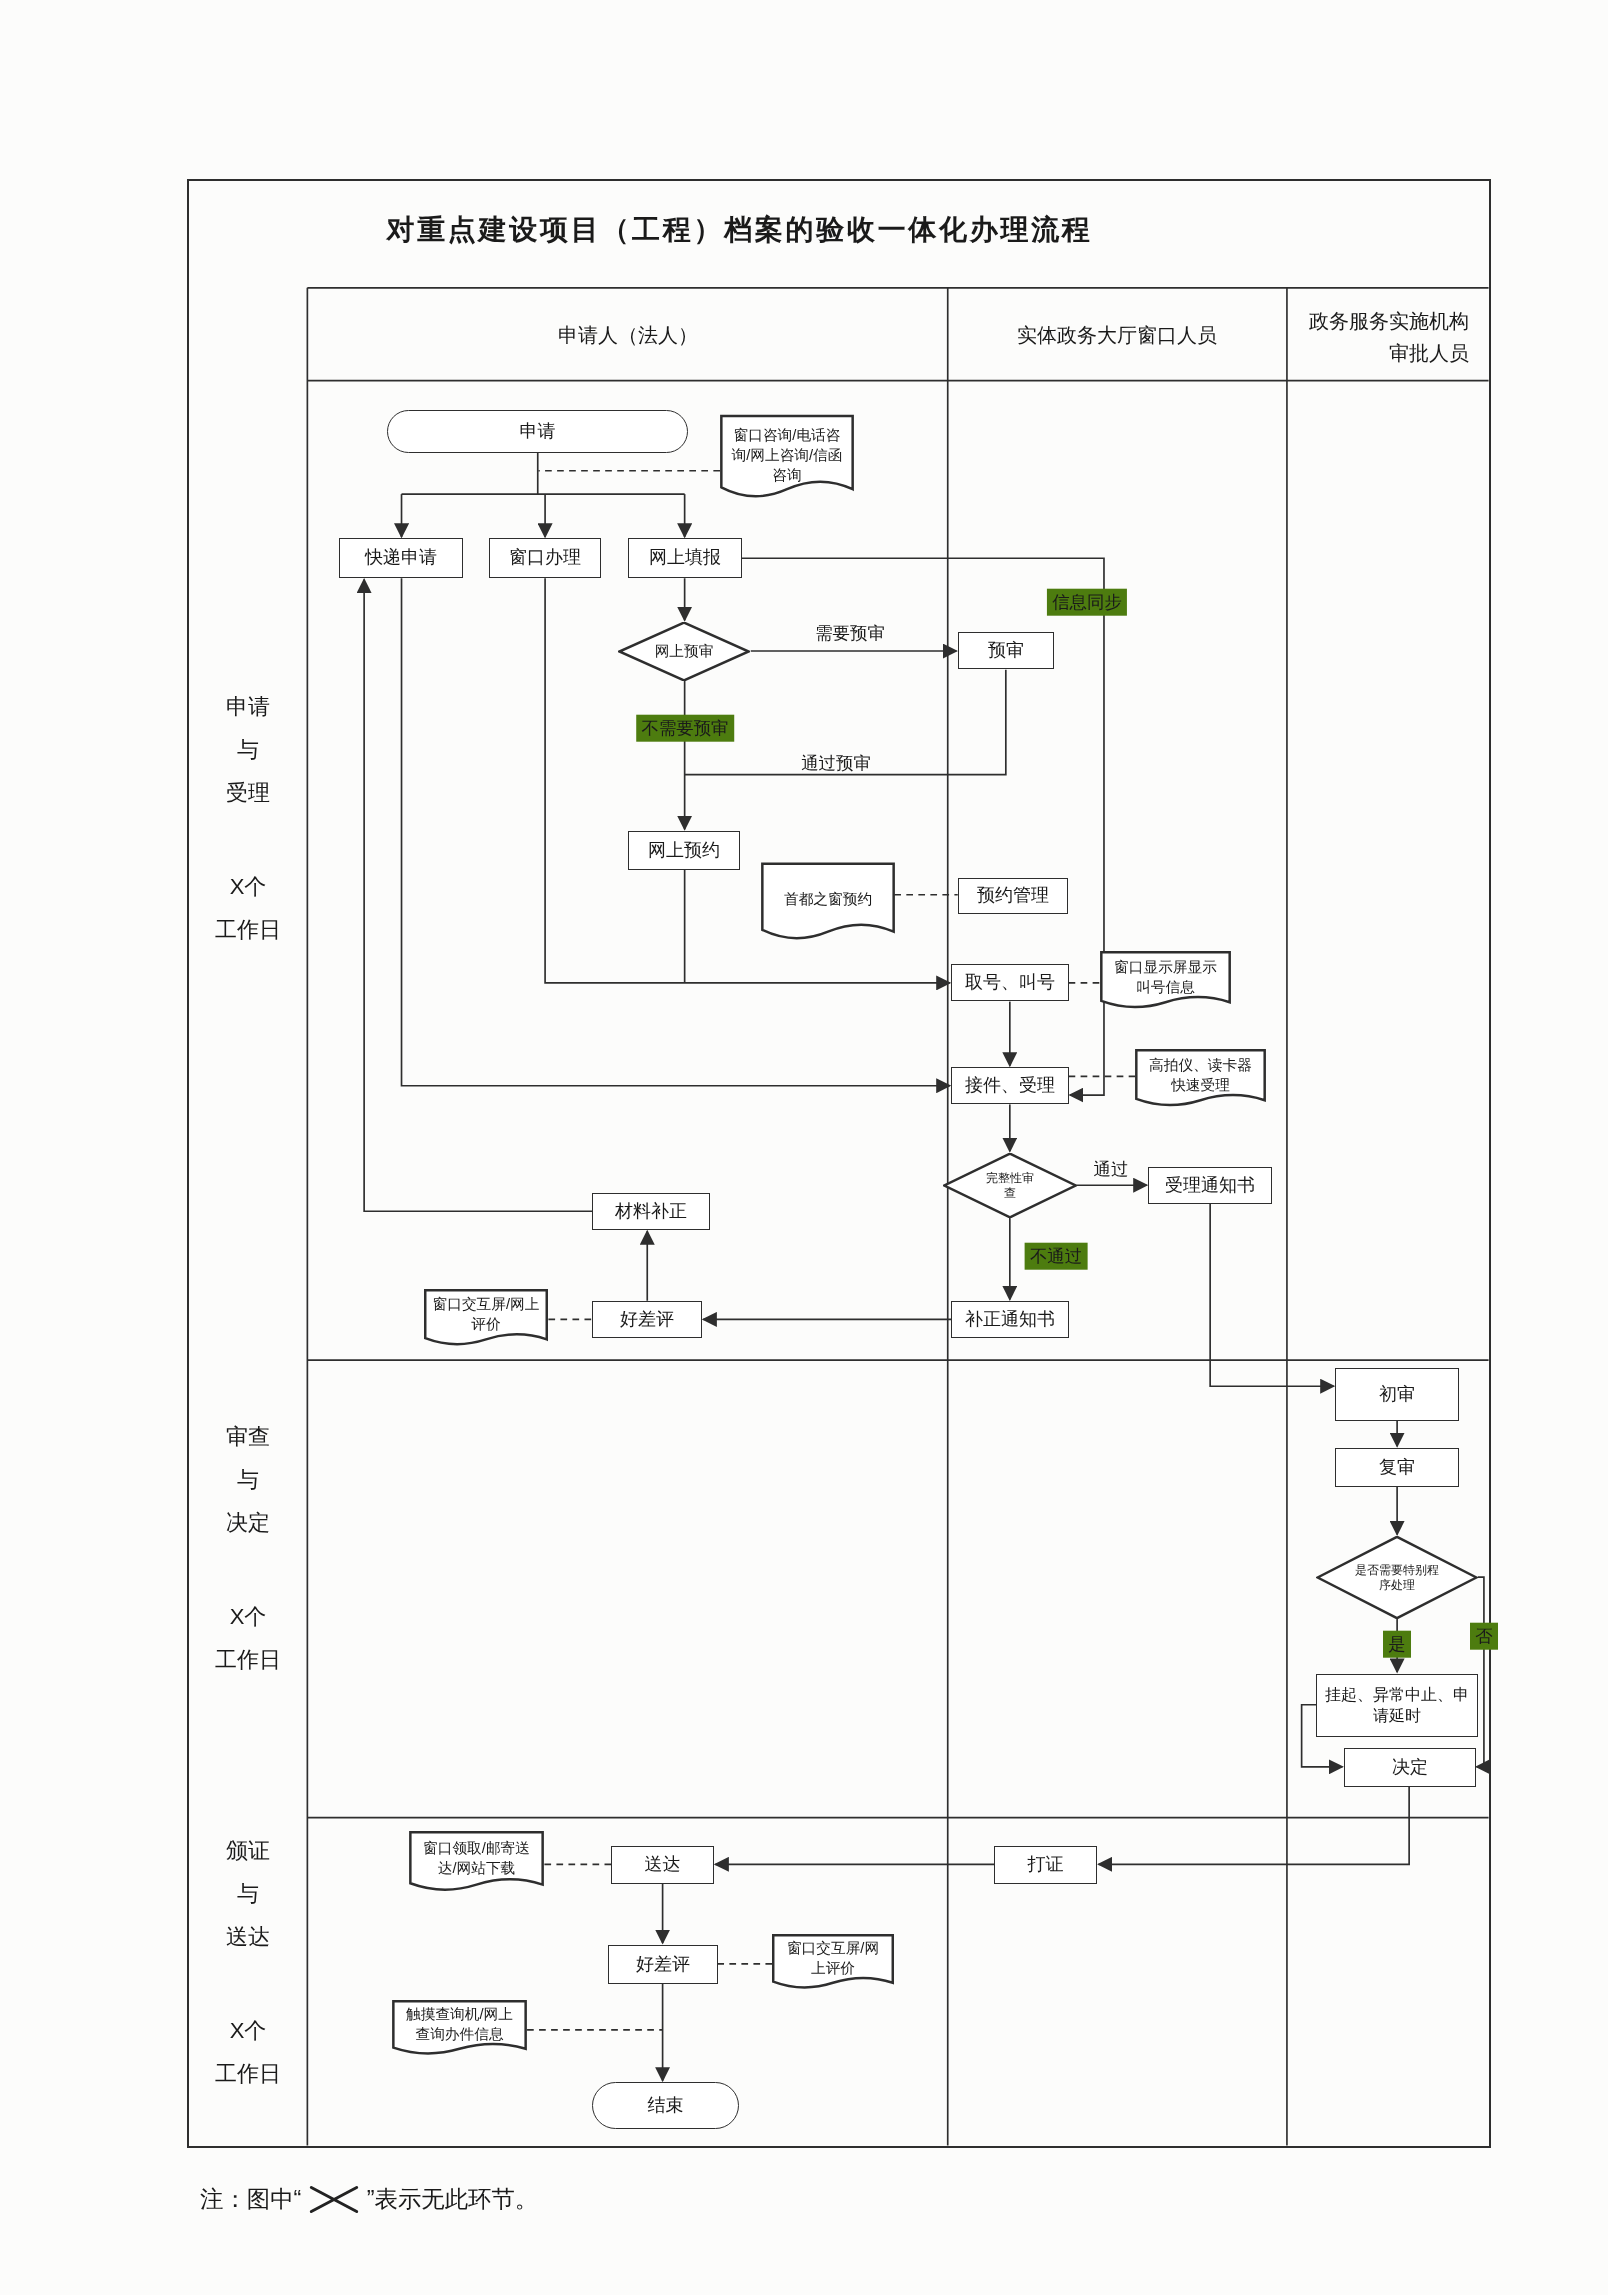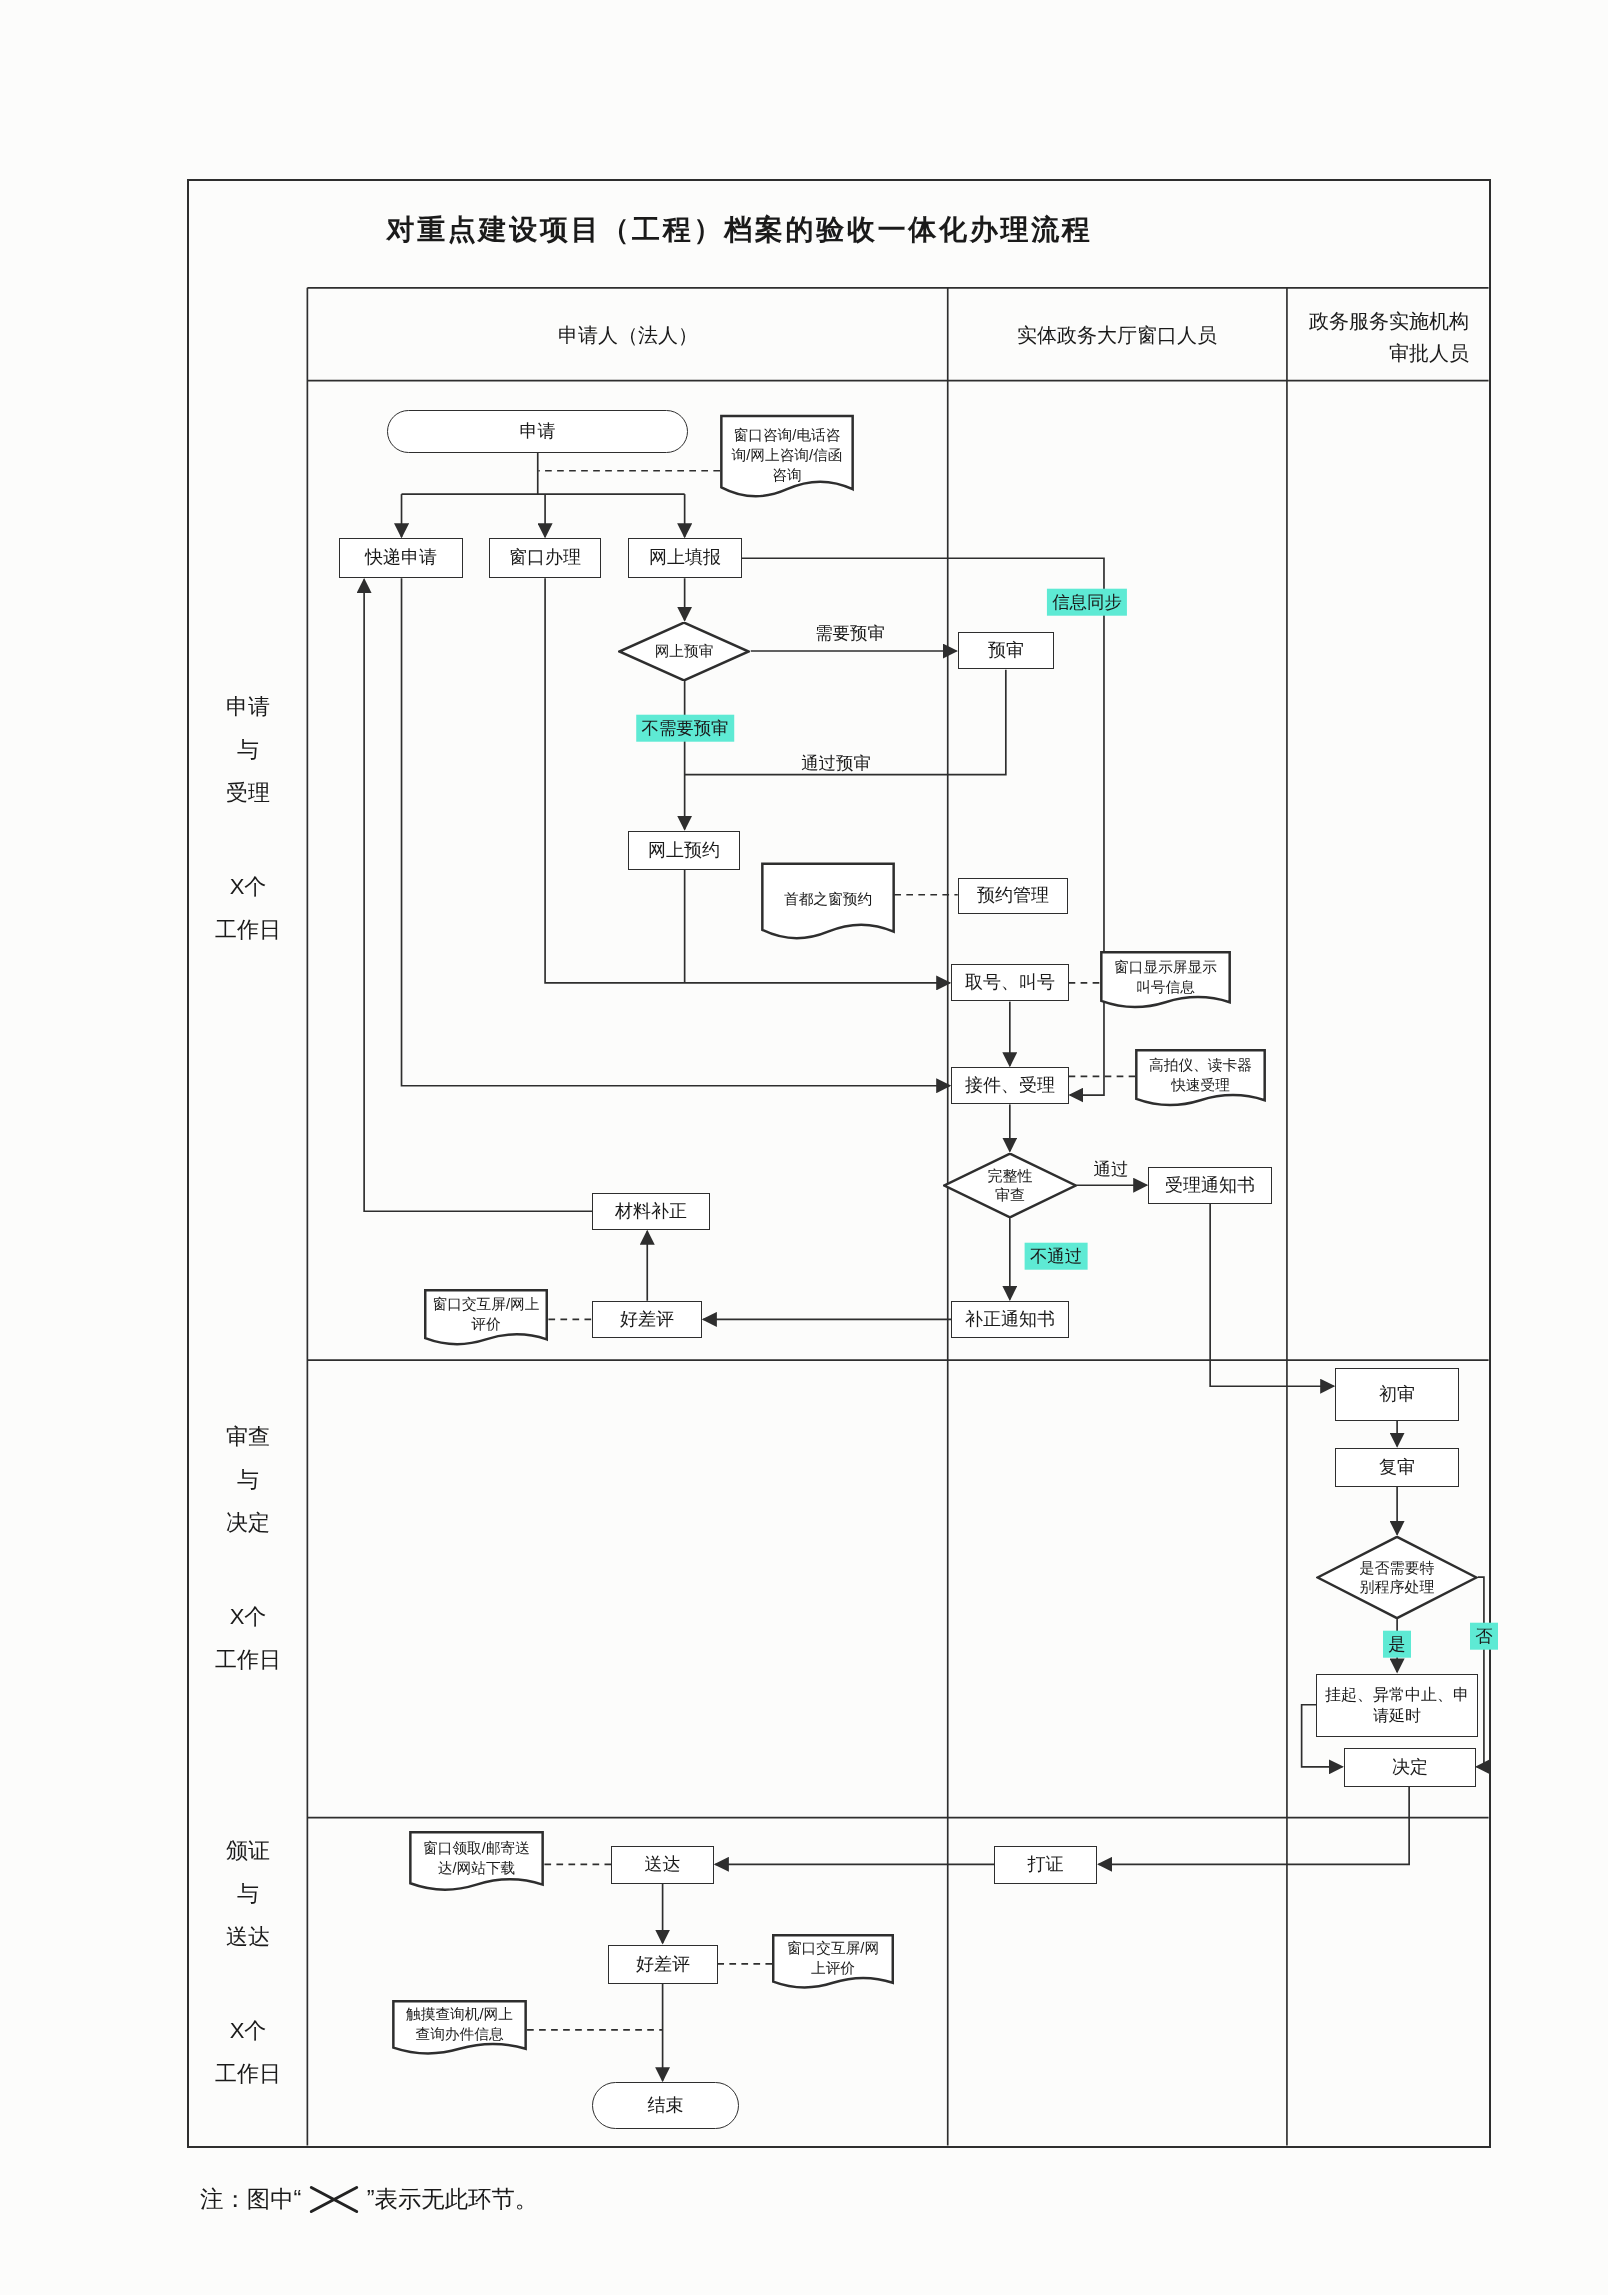--- a/index.html
+++ b/index.html
@@ -23,24 +23,24 @@
   .phase .pl{height:43px;line-height:43px;}
   .phase .dur{margin-top:51px;}
   .box{position:absolute;box-sizing:border-box;border:1.7px solid #2e2e2e;background:#fff;
     display:flex;align-items:center;justify-content:center;text-align:center;
     font-size:18px;line-height:1.3;padding:1.3px 5.3px;}
   .stadium{border-radius:134px;}
   .shape{position:absolute;}
   .shape>svg{position:absolute;inset:0;width:100%;height:100%;}
   .shape polygon,.shape path{fill:#fff;stroke:#2e2e2e;stroke-width:2.5;vector-effect:non-scaling-stroke;}
   .lbl{position:absolute;inset:0;display:flex;align-items:center;justify-content:center;text-align:center;}
-  .dlbl{font-size:15px;line-height:1.25;}
+  .dlbl{font-size:12px;line-height:1.25;}
   .doclbl{font-size:14.7px;line-height:1.35;padding:4px 8px 14.7px;word-break:break-all;}
   .elabel{position:absolute;transform:translate(-50%,-50%);font-size:17.4px;white-space:nowrap;}
-  .elabel.bg{background:#5eead4;padding:1.3px 5.3px;}
+  .elabel.bg{background:#4d7c0f;padding:1.3px 5.3px;}
   .note{position:absolute;left:200px;top:2183px;display:flex;align-items:center;font-size:23.4px;}
   .note .xmark{margin:0 6.7px;}
 </style>
 </head>
 <body>
 
 <div>
 
   <svg class="wires" width="1609" height="2295" viewBox="0 0 2409 3437">
     <defs>

